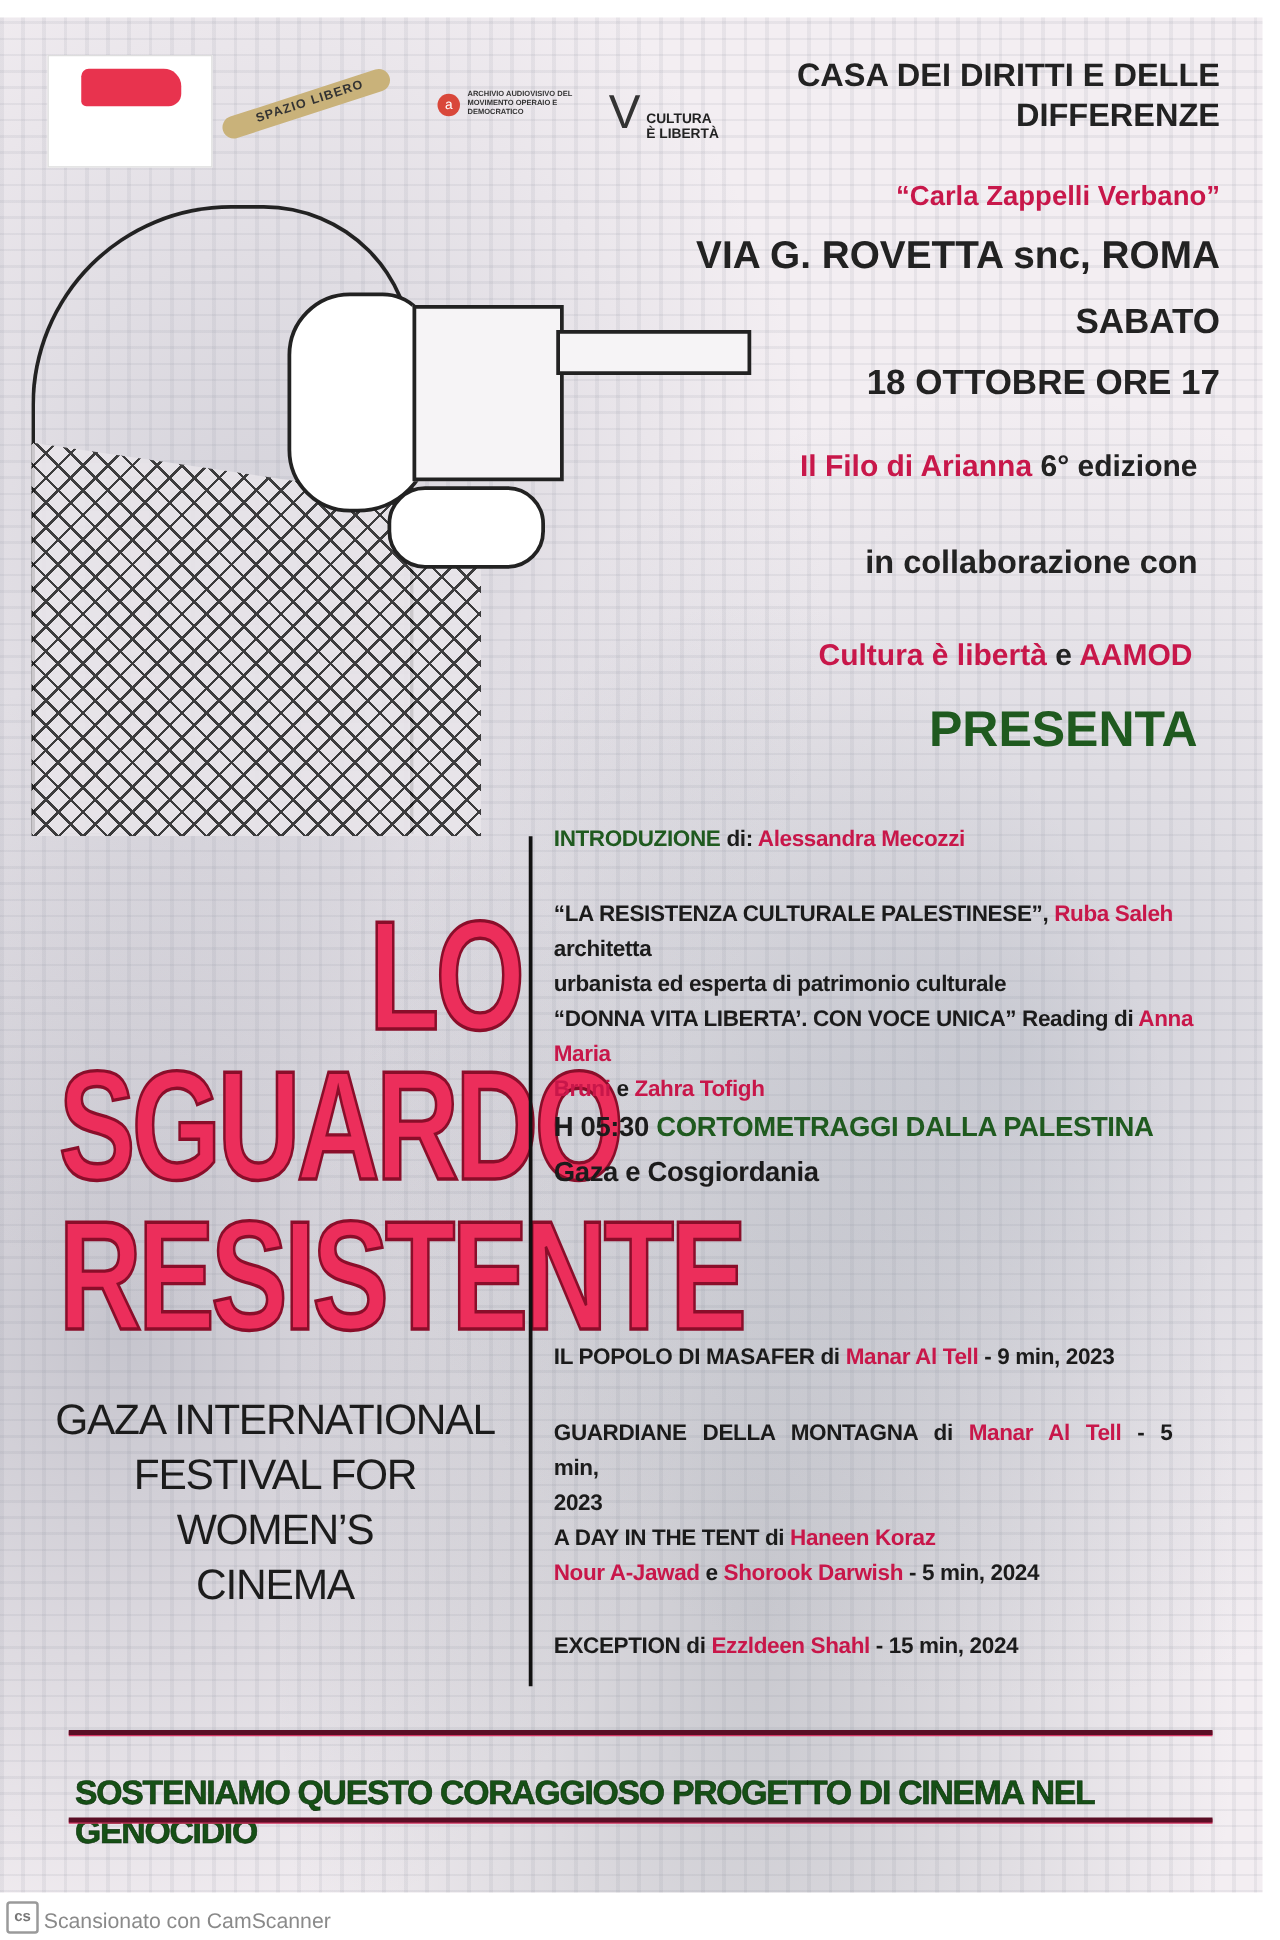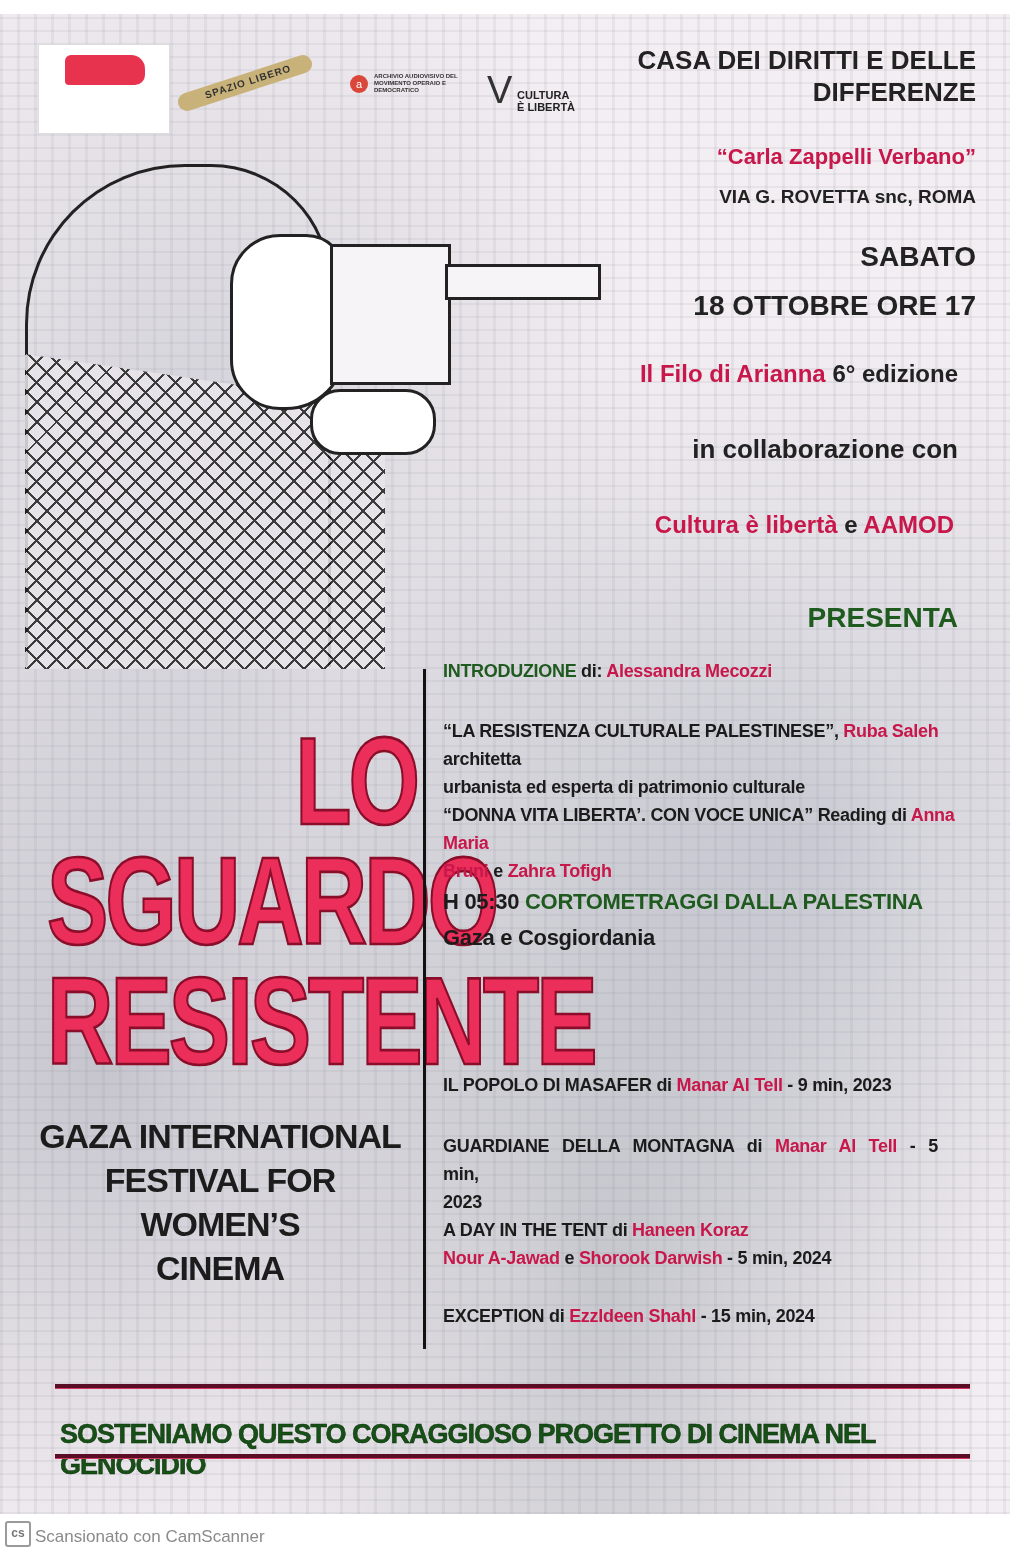--- a/index.html
+++ b/index.html
@@ -39,21 +39,21 @@
      background:repeating-linear-gradient(45deg,#222 0 2px,transparent 2px 14px),repeating-linear-gradient(-45deg,#222 0 2px,transparent 2px 14px),#e9e6ea;
      clip-path:polygon(0 0,60% 10%,100% 20%,100% 100%,0 100%);opacity:.85;}
   .camera{position:absolute;left:305px;top:80px;width:115px;height:135px;border:3px solid #222;background:#f6f4f6;}
   .lens{position:absolute;left:420px;top:100px;width:150px;height:30px;border:3px solid #222;background:#f6f4f6;}
   .hand{position:absolute;left:285px;top:225px;width:120px;height:60px;border:3px solid #222;border-radius:30px;background:#fff;}
   
   .title{left:47px;top:705px;width:370px;text-align:right;color:#ec2e5b;font-weight:bold;
      font-family:"Liberation Sans Narrow","Liberation Sans",sans-serif;
      -webkit-text-stroke:2px #8a0e2a;line-height:1;}
   .title div{font-size:92px;letter-spacing:-3px;transform:scaleY(1.35);transform-origin:right top;margin-bottom:28px;}
-  .festival{left:30px;top:1100px;width:380px;text-align:center;font-weight:bold;font-size:34px;line-height:44px;color:#1c1c1c;
+  .festival{left:30px;top:1100px;width:380px;text-align:center;font-weight:normal;font-size:34px;line-height:44px;color:#1c1c1c;
      font-family:"Liberation Sans Narrow","Liberation Sans",sans-serif;letter-spacing:-1px;}
   .vline{left:423px;top:655px;width:3px;height:680px;background:#111;}
   .prog{left:443px;width:540px;font-weight:bold;font-family:"Liberation Sans Narrow","Liberation Sans",sans-serif;font-size:18px;line-height:28px;color:#1b1b1b;letter-spacing:-.3px;}
   .hline{left:55px;width:915px;height:4px;background:#5a0e25;box-shadow:0 1px 0 #d23361;}
   .footer-txt{left:60px;top:1405px;font-size:27px;font-weight:bold;color:#165016;font-family:"Liberation Sans Narrow","Liberation Sans",sans-serif;letter-spacing:-1px;-webkit-text-stroke:.5px #0b2d0b;}
   .camscan{position:absolute;left:5px;top:1521px;font-size:17px;color:#8a8a8a;display:flex;align-items:flex-end;gap:4px;}
   .cs-icon{width:22px;height:22px;border:2px solid #9a9a9a;border-radius:3px;font-size:12px;line-height:20px;text-align:center;color:#777;font-weight:bold;}
 </style>
 </head>
 <body>
@@ -77,35 +77,35 @@
         <div>CULTURA</div>
         <div>È LIBERTÀ</div>
       </div>
   </div>
 
   <div class="blk hdr" style="top:30px;font-size:26px;line-height:32px;">
     <div>CASA DEI DIRITTI E DELLE</div>
     <div>DIFFERENZE</div>
   </div>
   <div class="blk hdr red" style="top:130px;font-size:22px;color:#c8174a;">“Carla Zappelli Verbano”</div>
-  <div class="blk hdr" style="top:172px;font-size:19px;">VIA G. ROVETTA snc, ROMA</div>
+  <div class="blk hdr" style="top:172px;font-size:31px;">VIA G. ROVETTA snc, ROMA</div>
   <div class="blk hdr" style="top:227px;font-size:28px;">SABATO</div>
   <div class="blk hdr" style="top:276px;font-size:28px;">18 OTTOBRE ORE 17</div>
 
   <div class="blk hdr cond" style="top:346px;right:52px;font-size:24px;">
     <span class="red">Il Filo di Arianna</span>
     <span>6° edizione</span>
   </div>
   <div class="blk hdr cond" style="top:420px;right:52px;font-size:26px;">in collaborazione con</div>
   <div class="blk hdr cond" style="top:497px;right:56px;font-size:24px;">
     <span class="red">Cultura è libertà</span>
     <span>e</span>
     <span class="red">AAMOD</span>
   </div>
-  <div class="blk hdr cond green" style="top:588px;right:52px;font-size:28px;color:#1f5a1f;margin-left:12px;">PRESENTA</div>
+  <div class="blk hdr cond green" style="top:548px;right:52px;font-size:40px;color:#1f5a1f;margin-left:12px;">PRESENTA</div>
 
   <div class="blk illus">
     <div class="hood"></div>
     <div class="robe"></div>
     <div class="face"></div>
     <div class="camera"></div>
     <div class="lens"></div>
     <div class="hand"></div>
   </div>
 

